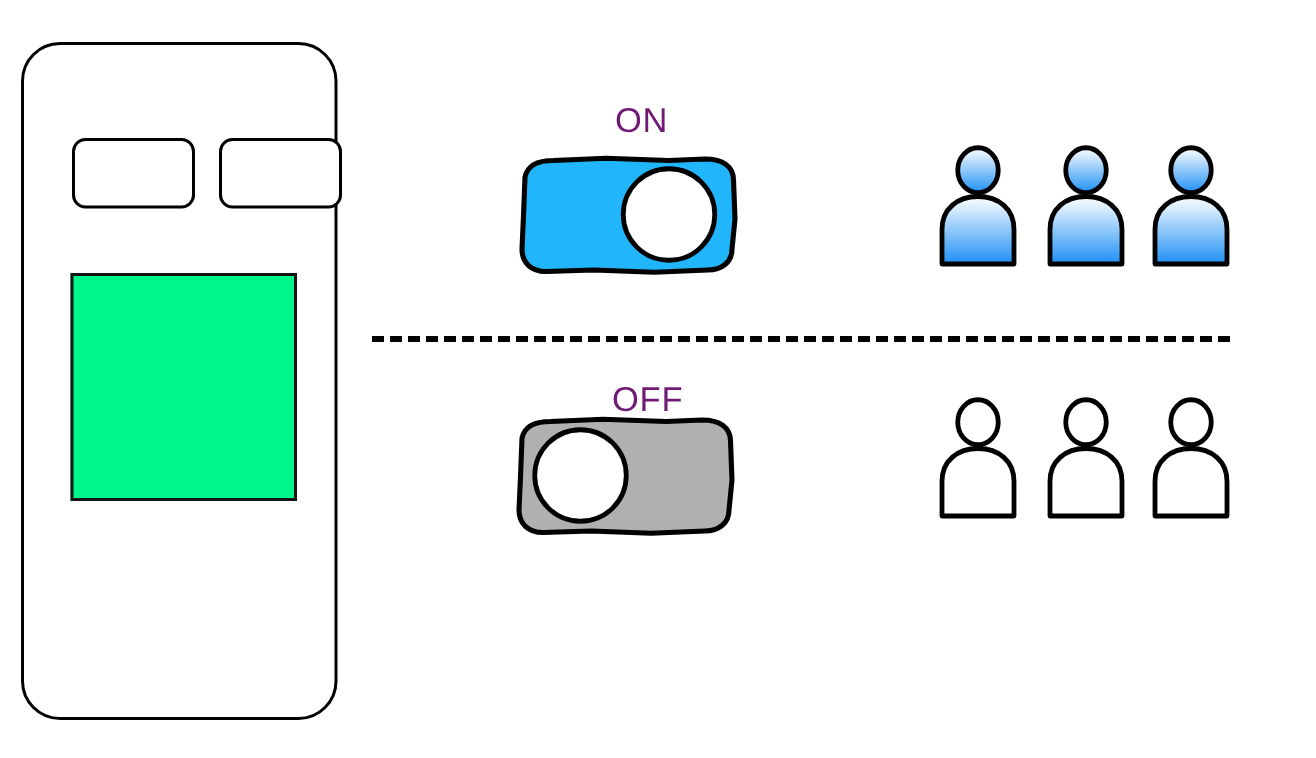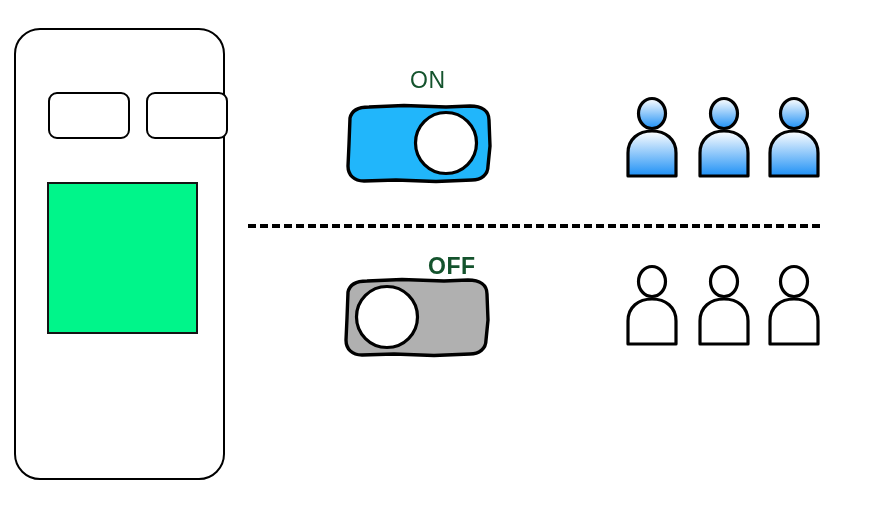--- a/index.html
+++ b/index.html
@@ -65,27 +65,27 @@
     top: 224px;
     width: 572px;
     height: 0;
     border-top: 4px dashed #000000;
   }
 
   
   .toggle-label {
     position: absolute;
     font-size: 23px;
-    color: #14532d;
+    color: #701a75;
     letter-spacing: 0.5px;
     white-space: nowrap;
     line-height: 1;
   }
   .toggle-label.on  { left: 410px; top: 69px; }
-  .toggle-label.off { left: 428px; top: 255px; font-weight: bold; }
+  .toggle-label.off { left: 408px; top: 255px; }
 
   
   .toggle {
     position: absolute;
     width: 152px;
     height: 86px;
   }
   .toggle.on  { left: 342px; top: 100px; }
   .toggle.off { left: 340px; top: 274px; }
   .toggle svg { display: block; width: 100%; height: 100%; overflow: visible; }

